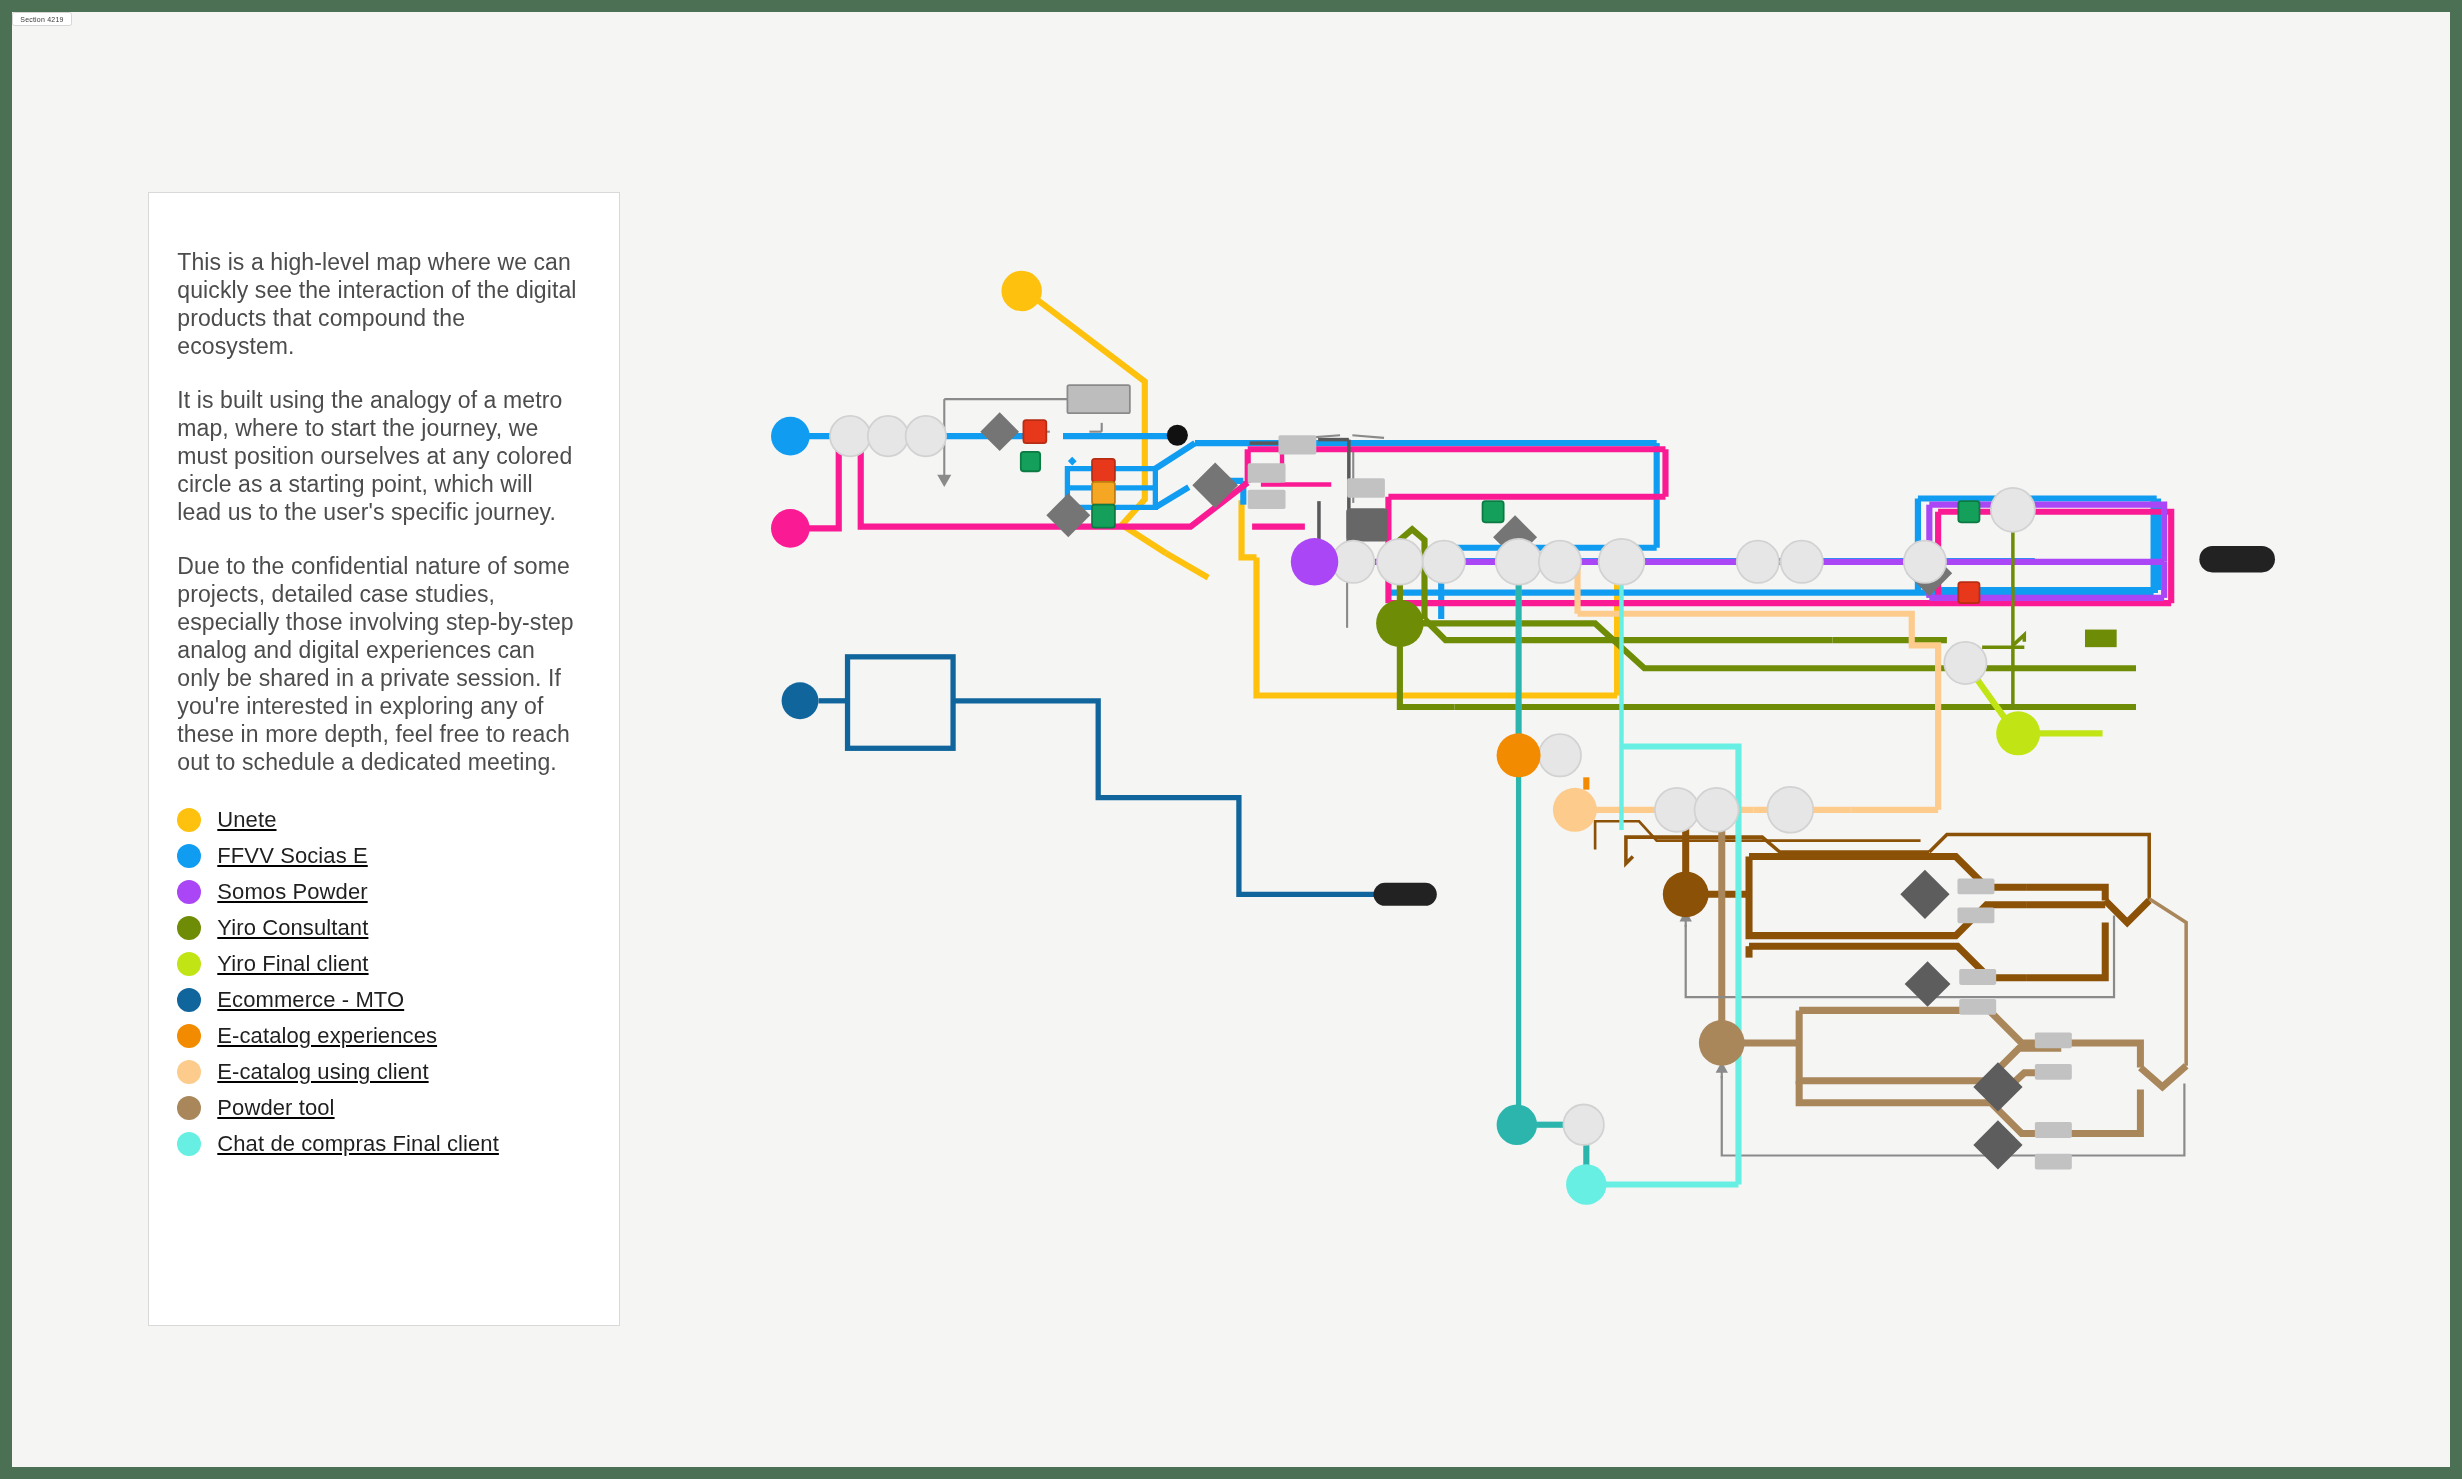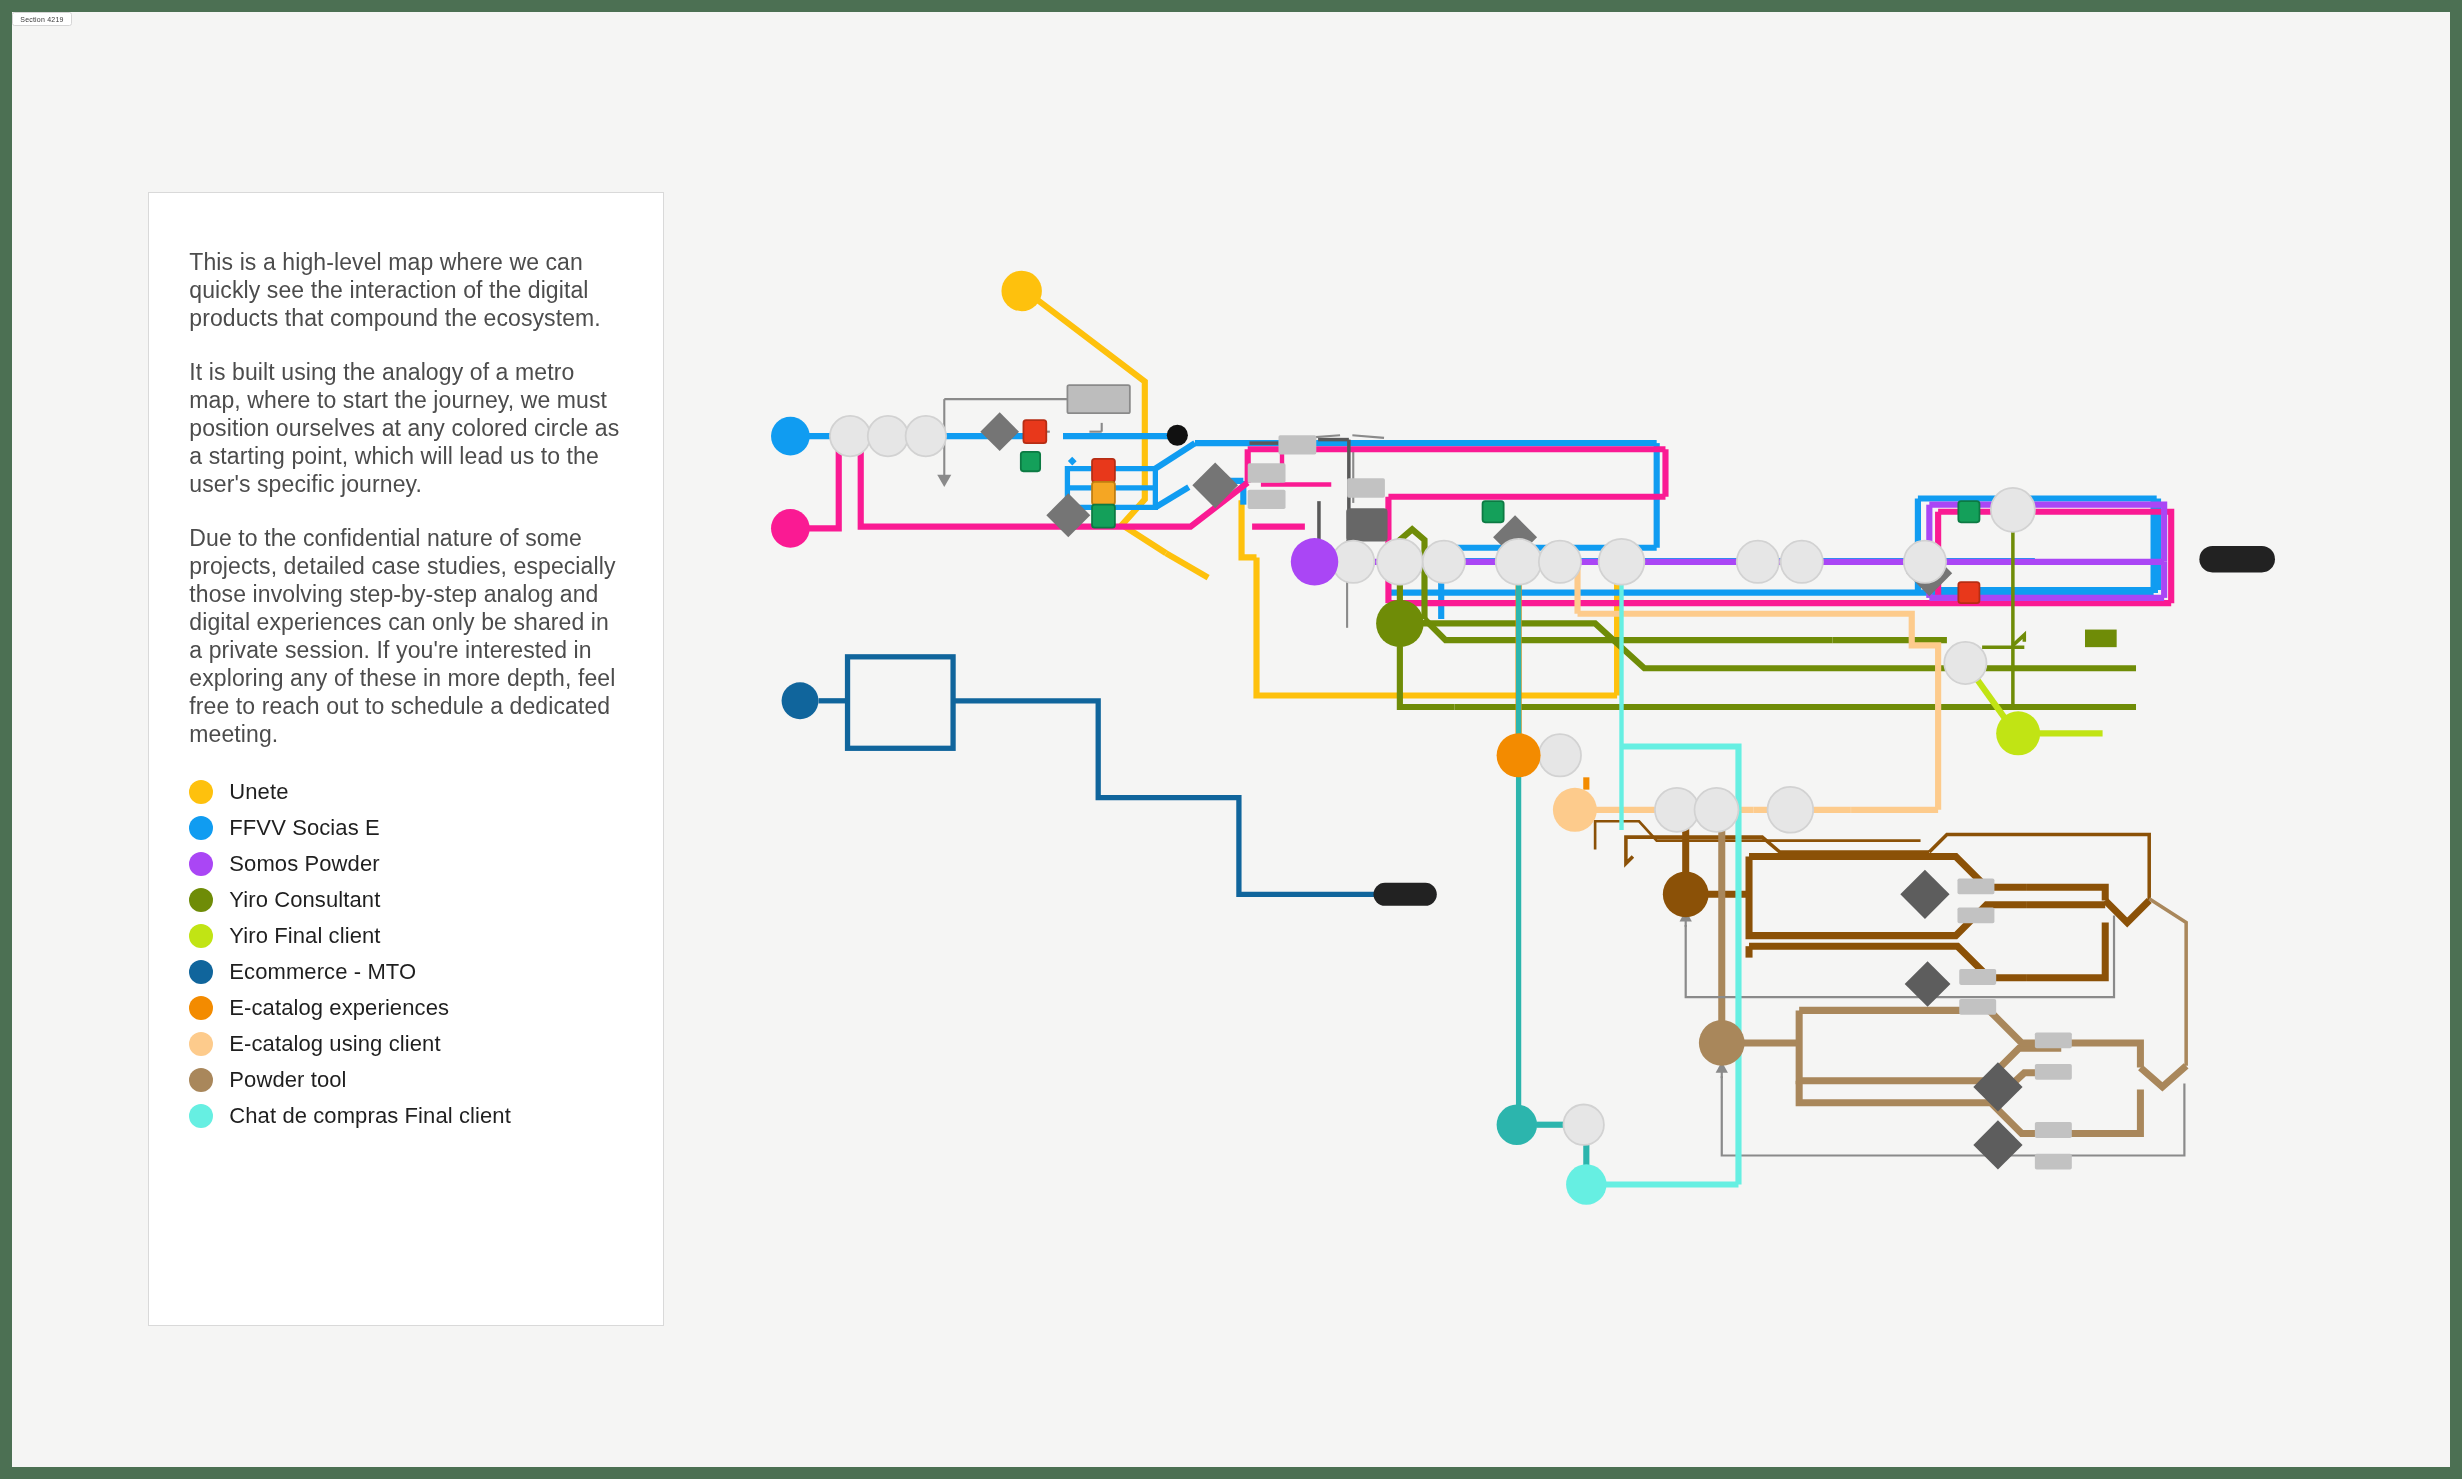--- a/index.html
+++ b/index.html
@@ -25,35 +25,35 @@
     font-size:7px;
     color:#3b3b3b;
     letter-spacing:0.2px;
     white-space:nowrap;
     z-index:60;
   }
 
   
   #info-panel{
     position:absolute;left:136px;top:180px;
-    width:516px;height:1134px;
+    width:472px;height:1134px;
     background:#ffffff;
     border:0.9px solid #d9d9d9;
     box-sizing:border-box;
-    padding:55px 42px 0 40px;
+    padding:55px 42px 0 28px;
     z-index:40;
   }
   .para{
     font-size:23px;
     line-height:28px;
     color:#4c4c4c;
     margin:0 0 26px 0;
     letter-spacing:0.1px;
   }
-  #legend{}
+  #legend{text-decoration:underline;}
   .legend-row{
     display:flex;align-items:center;
     height:36px;
   }
   .legend-dot{
     width:24px;height:24px;border-radius:50%;
     flex:0 0 24px;margin-right:16px;
   }
   .legend-label{
     font-size:22px;color:#1f1f1f;letter-spacing:0.1px;white-space:nowrap;

